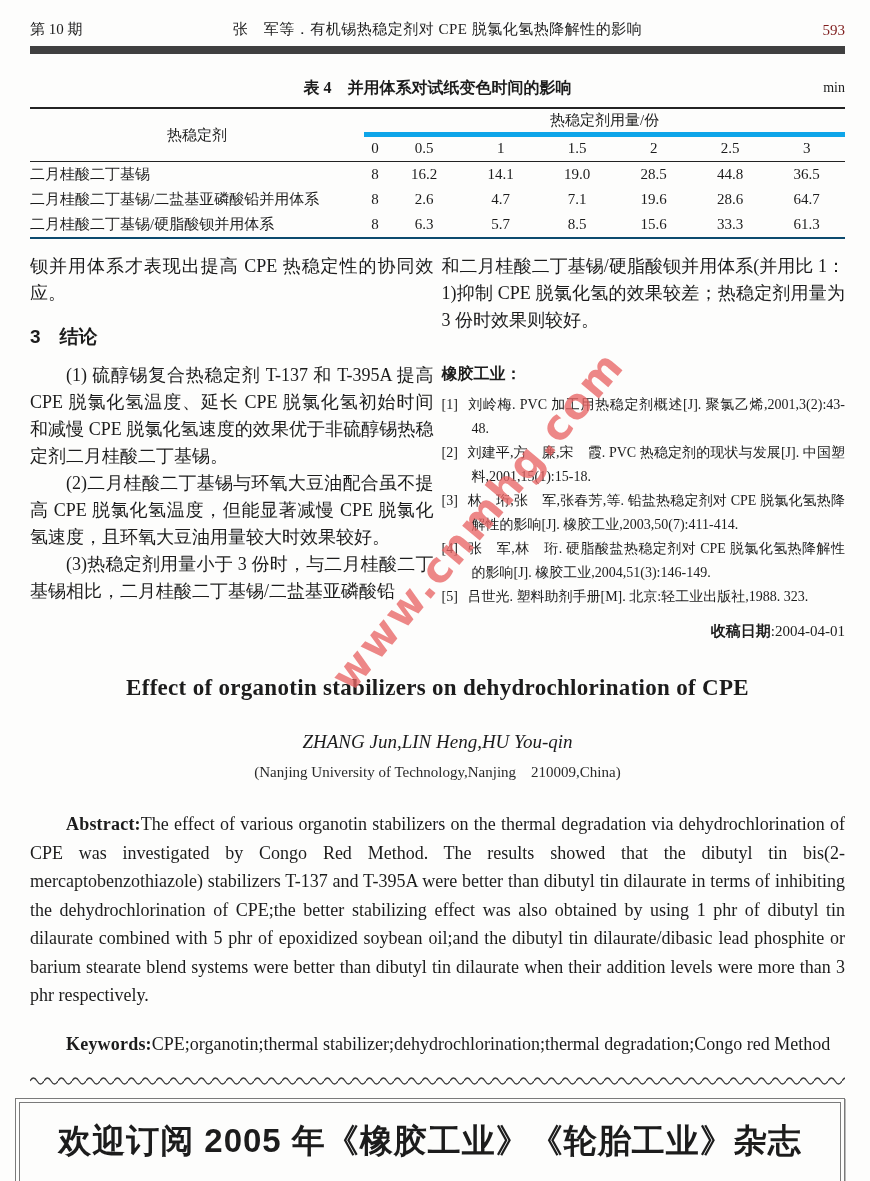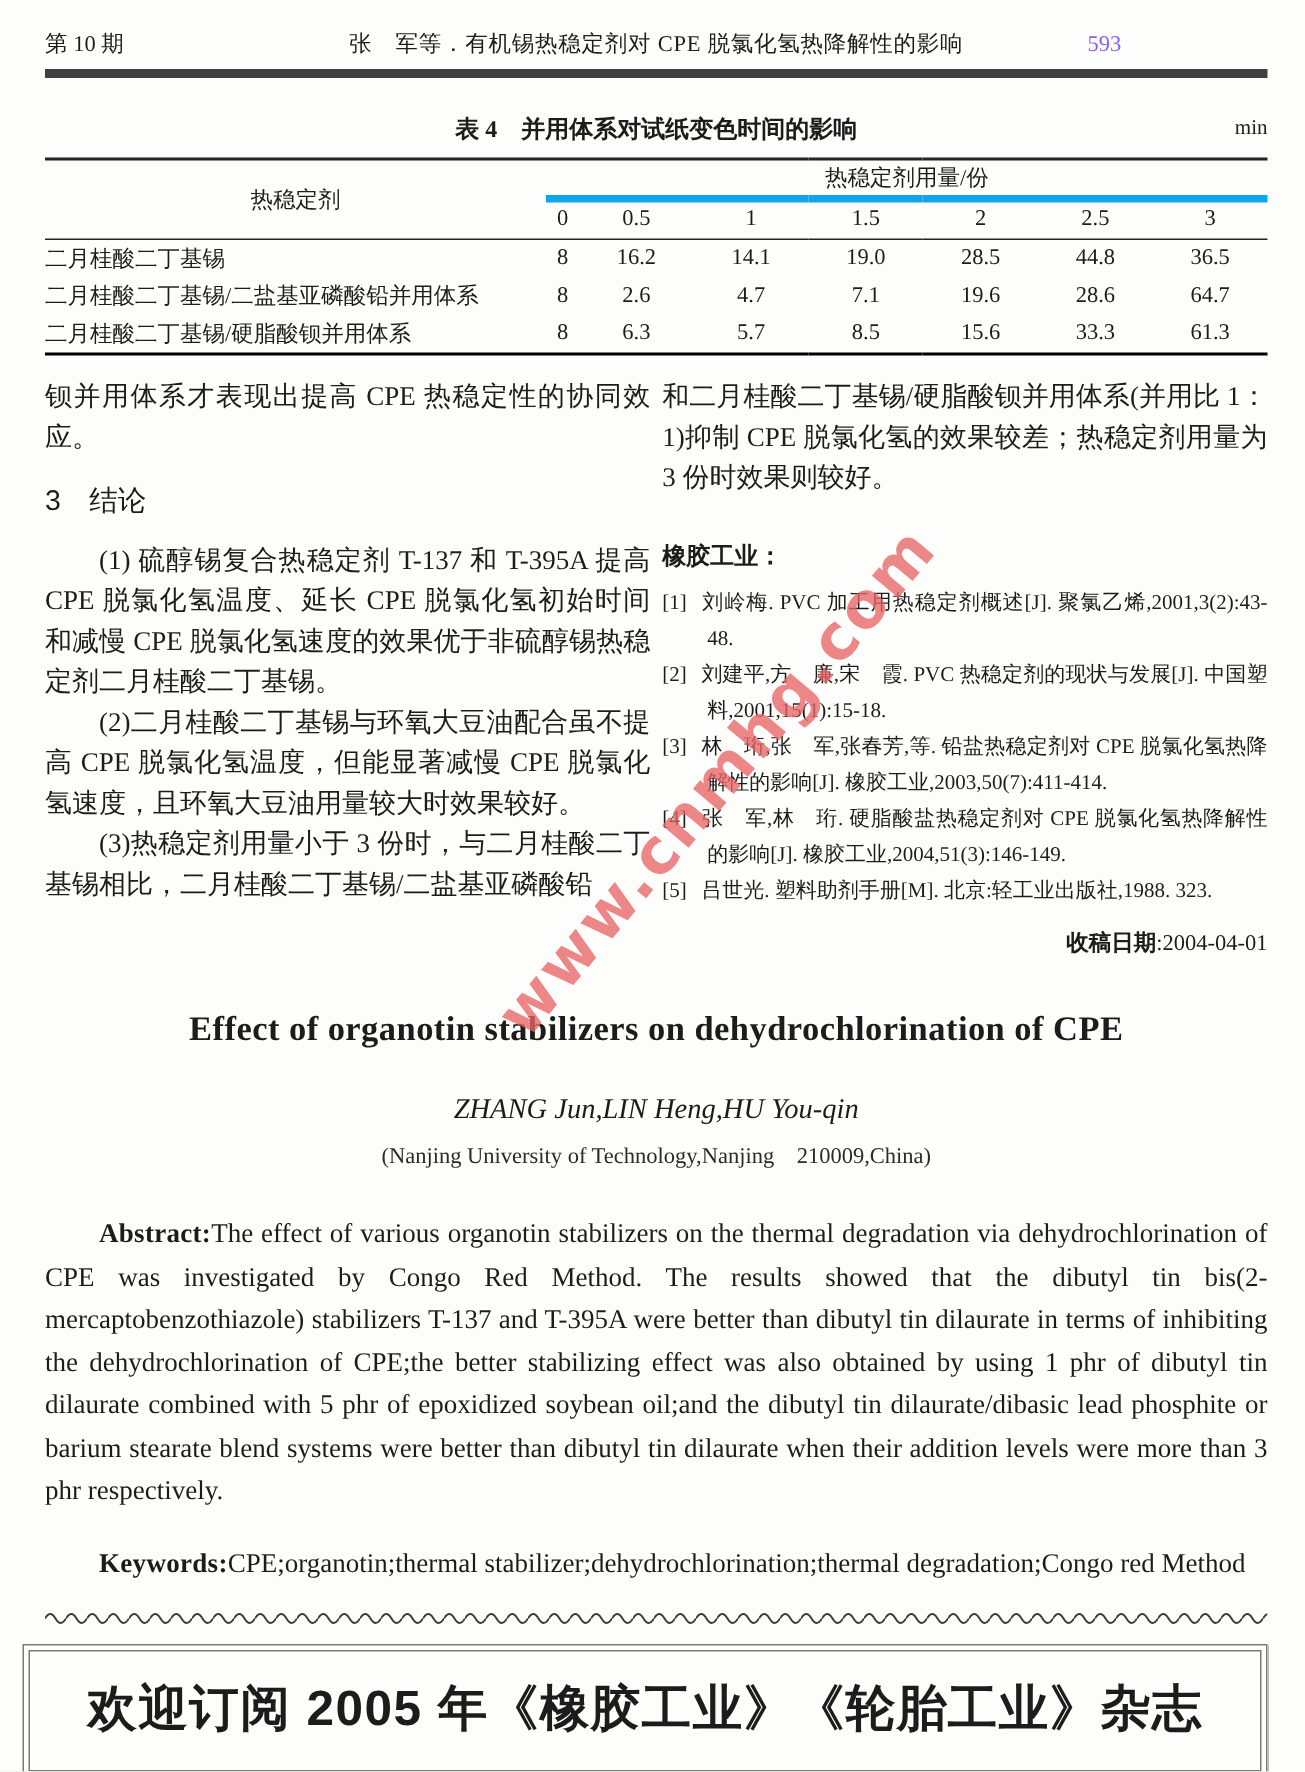--- a/index.html
+++ b/index.html
@@ -6,44 +6,44 @@
   html,body { background:#e9e9e9; }
   .page {
     position:relative; width:870px; height:1181px; margin:0 auto;
     background:#fdfdfc; color:#1c1c1c; overflow:hidden;
     font-family:"Liberation Serif","DejaVu Serif",serif;
   }
   
   .hdr {
     display:flex; align-items:flex-end; justify-content:space-between;
     margin:20px 25px 12px 30px; padding-bottom:7px;
-    border-bottom:6px solid #404040; font-size:15px;
+    border-bottom:8px solid #404040; font-size:15px;
   }
   .hdr .issue { width:120px; }
   .hdr .running { flex:1; text-align:center; letter-spacing:.5px; }
-  .hdr .pageno { width:120px; text-align:left; color:#8b5cf6; }
+  .hdr .pageno { width:120px; text-align:right; color:#7f1d1d; }
   
   .tbl-wrap { margin:24px 25px 0 30px; }
   .tbl-caption { position:relative; text-align:center; font-weight:bold; font-size:16px; margin-bottom:8px; }
   .tbl-caption .unit { position:absolute; right:0; top:2px; font-weight:normal; font-size:14px; }
   table.data { width:100%; border-collapse:collapse; font-size:15px; }
   table.data thead { border-top:2px solid #232323; }
   table.data td, table.data th { font-weight:normal; padding:2px 2px; }
   th.rowhdr { width:41%; text-align:center; vertical-align:middle; }
   th.grp { text-align:center; border-bottom:5px solid #0ea5e9; padding-top:4px; }
   tr.subhdr td { text-align:center; padding:3px 0 4px; }
-  tbody.vals { border-top:1px solid #232323; border-bottom:2px solid #000000; }
+  tbody.vals { border-top:1px solid #232323; border-bottom:2px solid #0c4a6e; }
   tbody.vals td { padding:3px 0; text-align:center; }
   tbody.vals td.name { text-align:left; }
   
   .cols { display:flex; gap:8px; margin:14px 25px 0 30px; }
   .col { flex:1; min-width:0; font-size:18px; line-height:27px; text-align:justify; }
   .col p.cont { text-indent:0; }
   .col p.ind { text-indent:2em; }
-  .sec-hd { font-weight:normal; font-size:19px; margin:16px 0 12px; line-height:27px; font-family:"Liberation Sans",sans-serif; }
+  .sec-hd { font-weight:bold; font-size:19px; margin:16px 0 12px; line-height:27px; font-family:"Liberation Sans",sans-serif; }
   .refs-hd { font-weight:bold; font-size:16px; margin:26px 0 6px; font-family:"Liberation Sans",sans-serif; }
   ul.refs { list-style:none; font-size:14px; line-height:24px; }
   ul.refs li { padding-left:30px; text-indent:-30px; text-align:justify; }
   ul.refs .rno { display:inline-block; width:26px; text-indent:0; }
   .received { text-align:right; font-size:15px; margin-top:8px; }
   .received b { font-family:"Liberation Sans",sans-serif; }
   
   .en { text-align:center; margin:30px 25px 0 30px; }
   .en-title { font-weight:bold; font-size:23px; letter-spacing:.3px; }
   .en-authors { font-style:italic; font-size:19px; margin-top:30px; }

